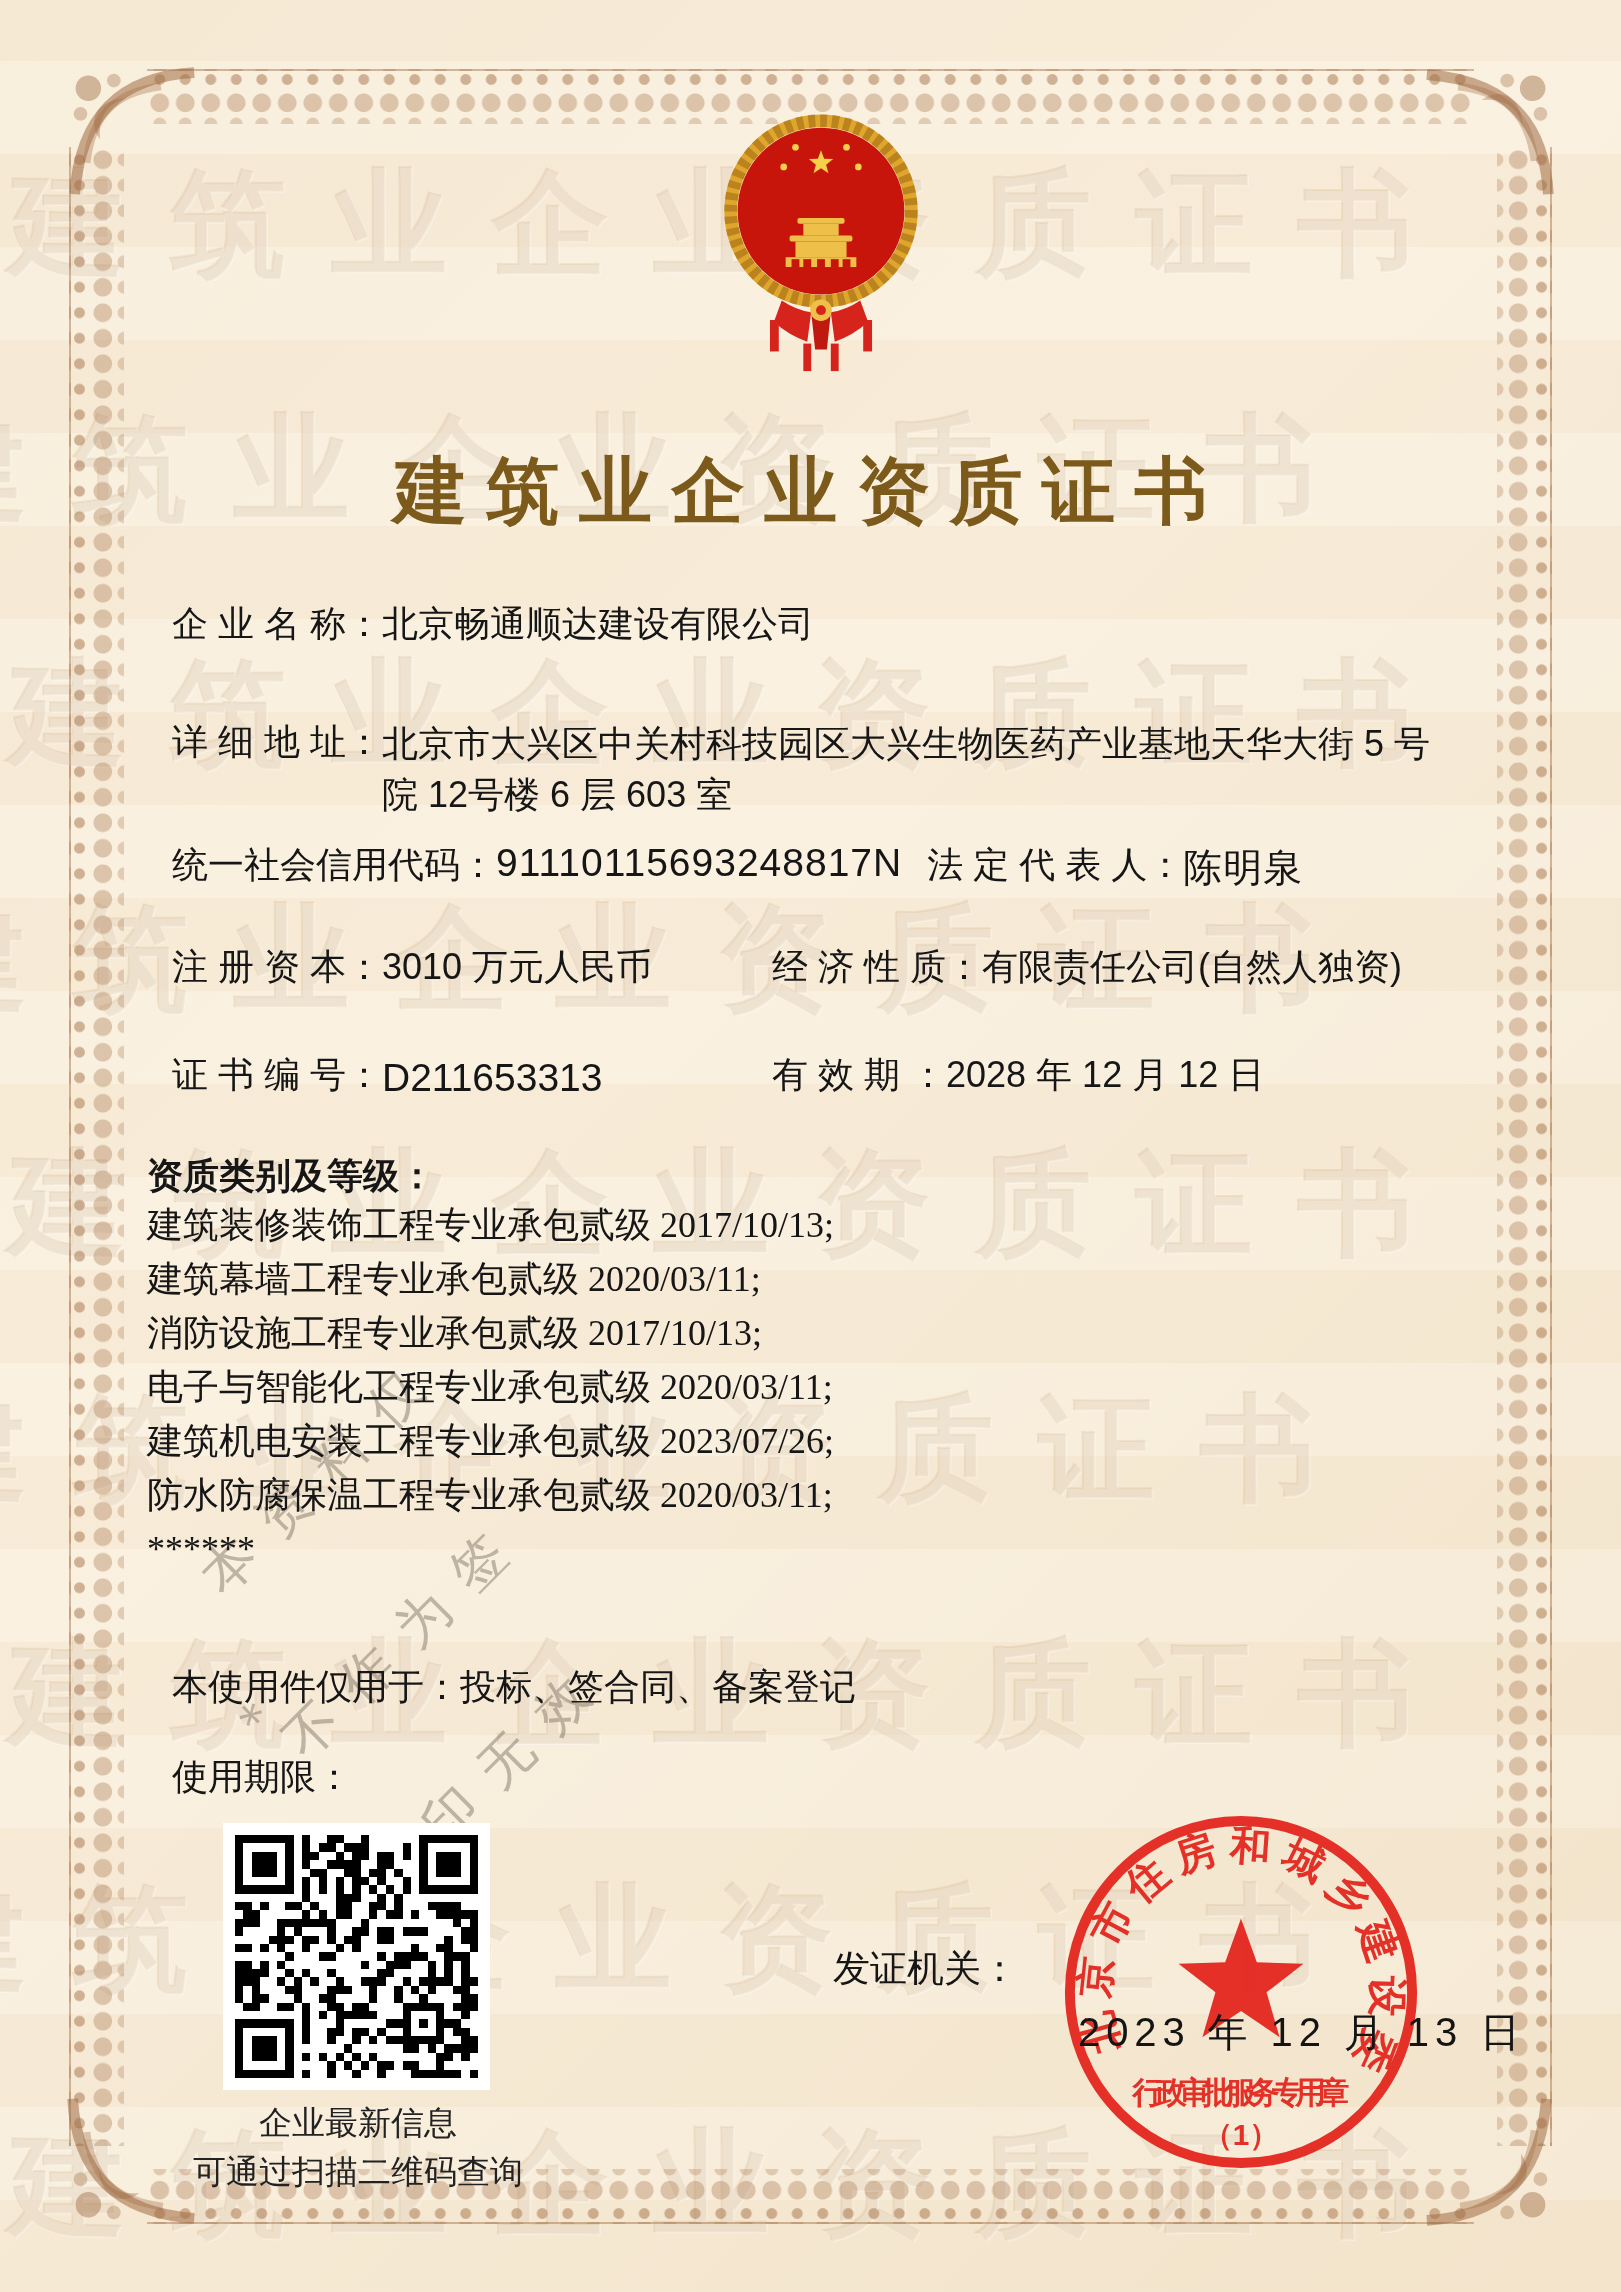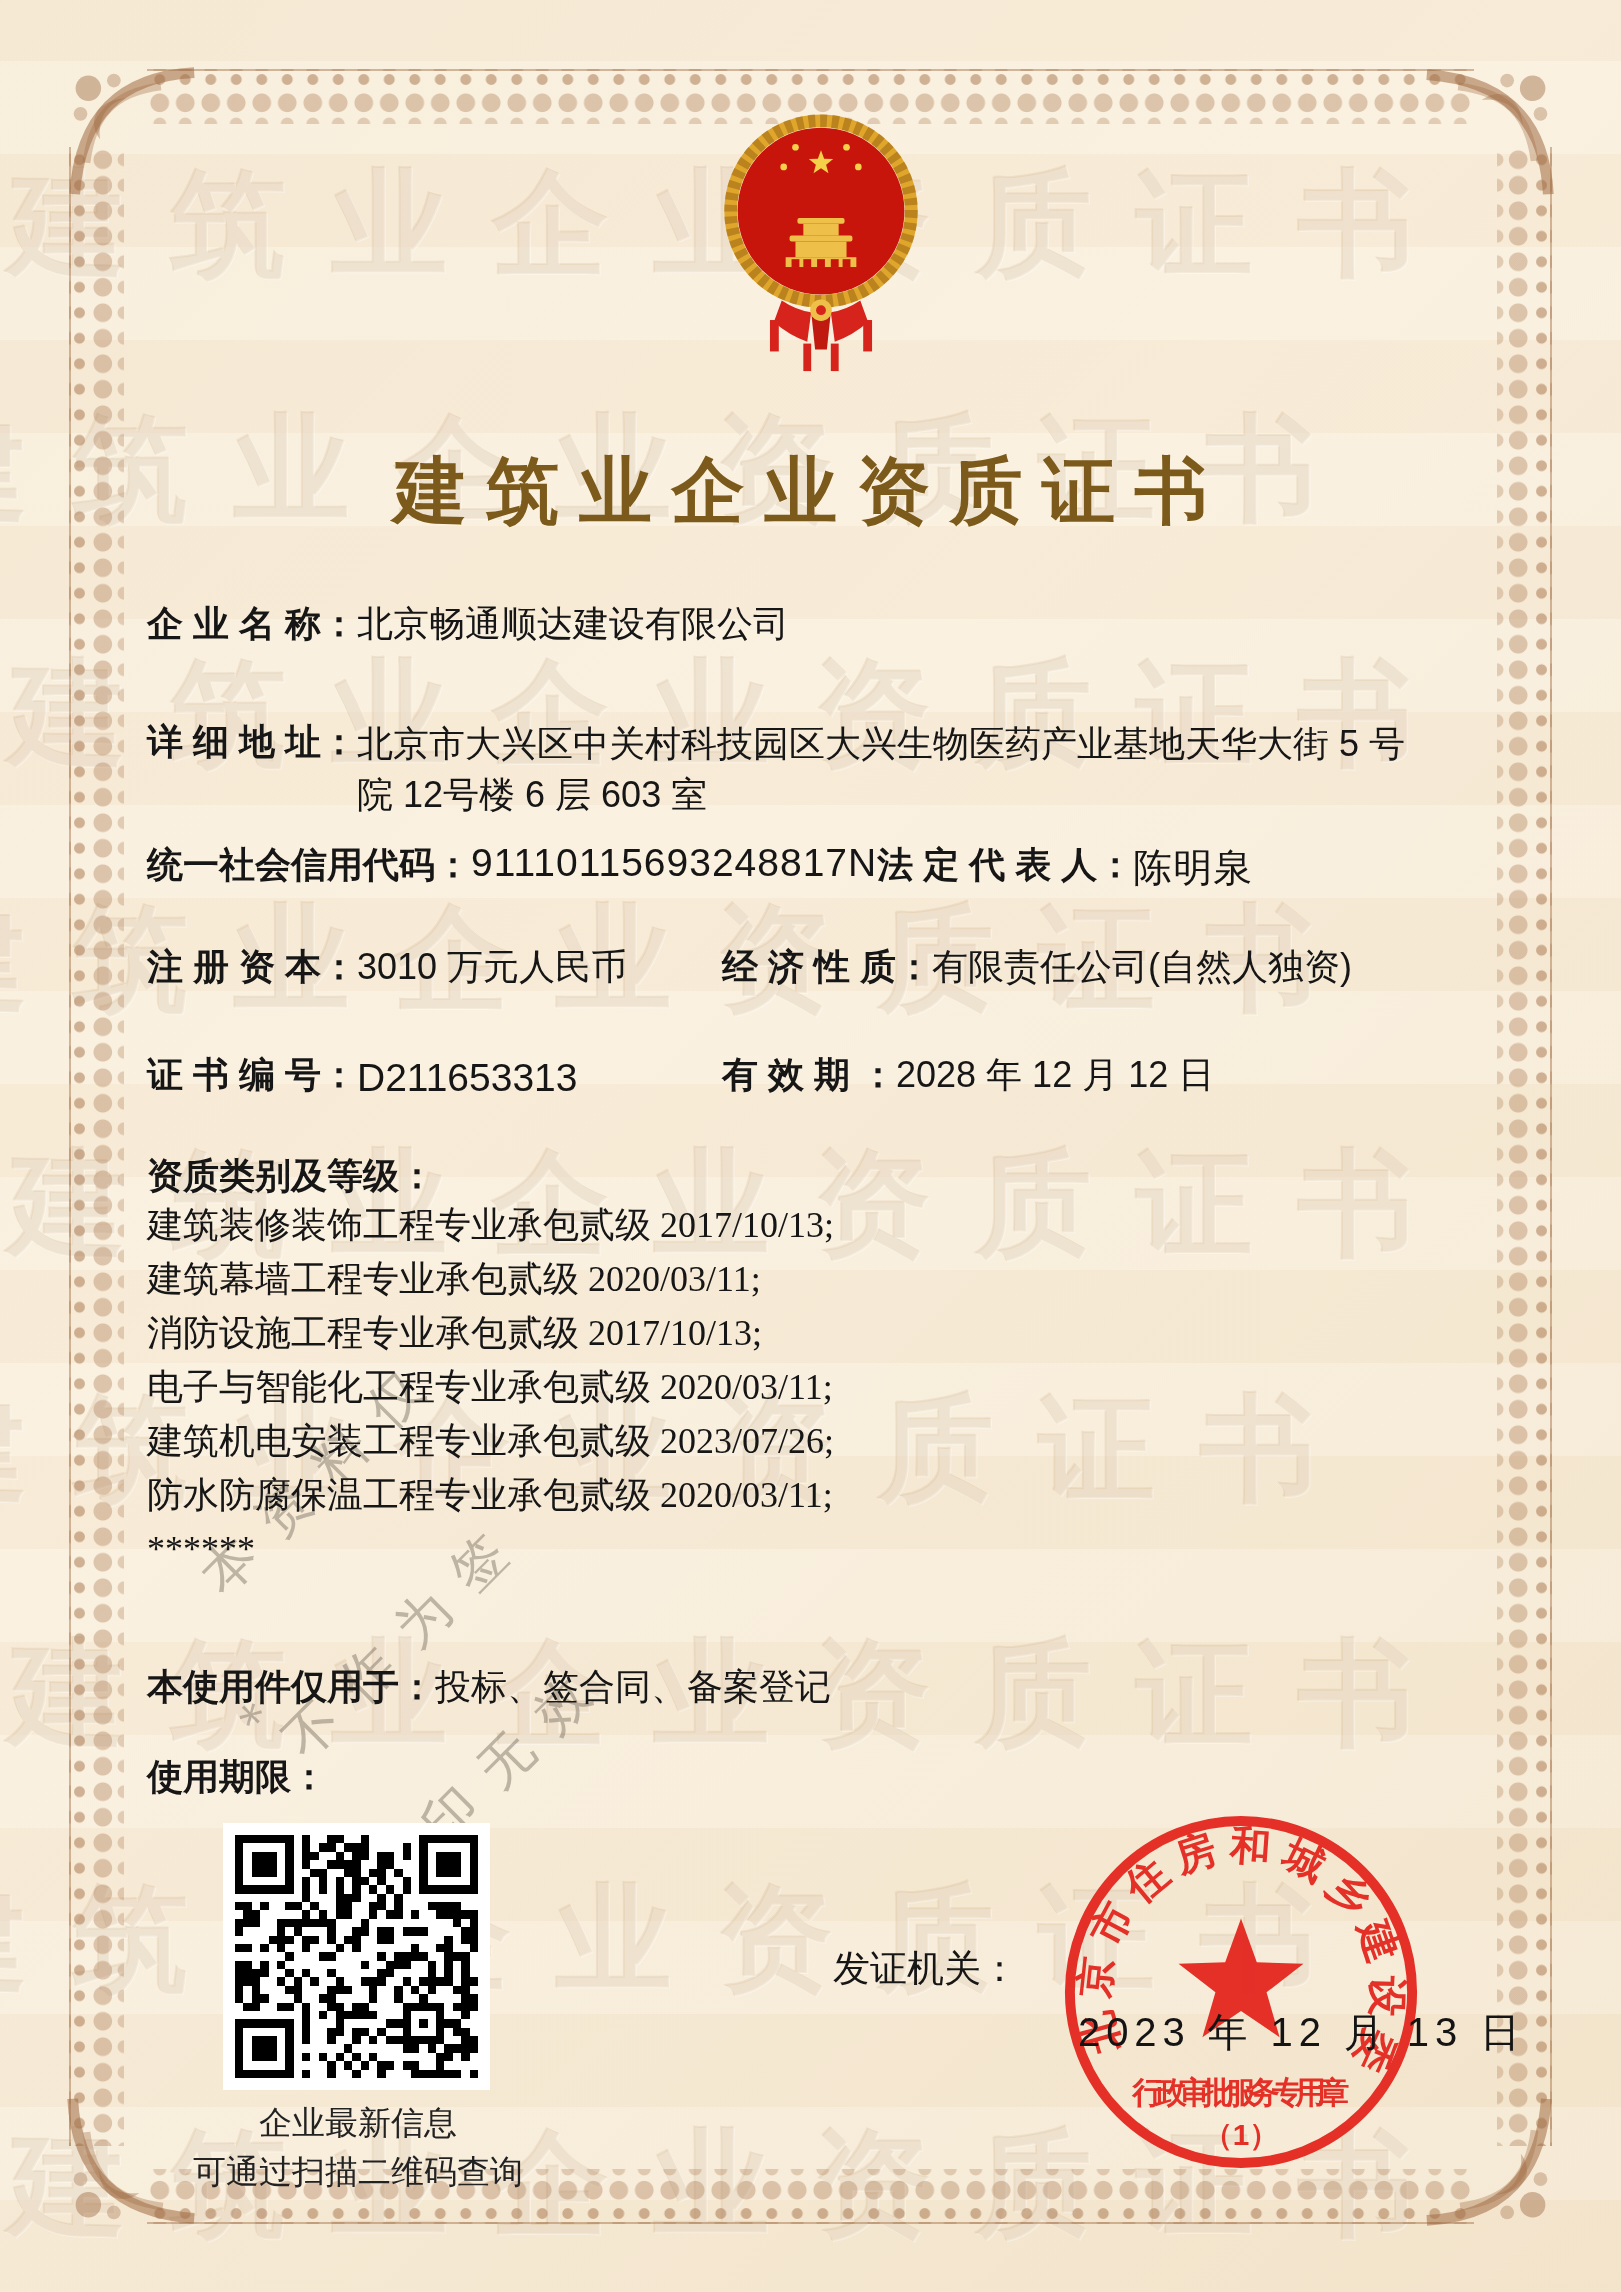--- a/index.html
+++ b/index.html
@@ -54,21 +54,21 @@
   .corner.bl{bottom:57px;left:57px;transform:rotate(270deg);}
   
   .content{position:absolute;inset:0;z-index:3;}
   .emblem{position:absolute;left:713px;top:108px;width:216px;height:267px;}
   .cert-title{
     position:absolute;top:443px;left:0;right:0;text-align:center;
     font-size:73px;font-weight:800;letter-spacing:19.6px;color:#7c5a1b;
     text-shadow:0 1px 0 rgba(255,245,220,.6);
   }
   .row{position:absolute;left:147px;right:108px;display:flex;align-items:flex-start;}
-  .lab{font-weight:700;font-size:36px;white-space:nowrap;flex:none;}
+  .lab{font-weight:400;font-size:36px;white-space:nowrap;flex:none;margin-left:25px;}
   .val{font-size:36px;}
   .row-company{top:600px;}
   .row-address{top:718px;}
   .row-address .val{width:1068px;line-height:51px;}
   .row-credit{top:841px;}
   .row-credit .val{width:495px;font-size:39px;letter-spacing:1px;}
   .row-capital{top:943px;align-items:center;}
   .row-capital .val.v1{width:365px;}
   .row-cert{top:1051px;align-items:flex-end;}
   .row-cert .val.v1{width:365px;font-size:39px;}

